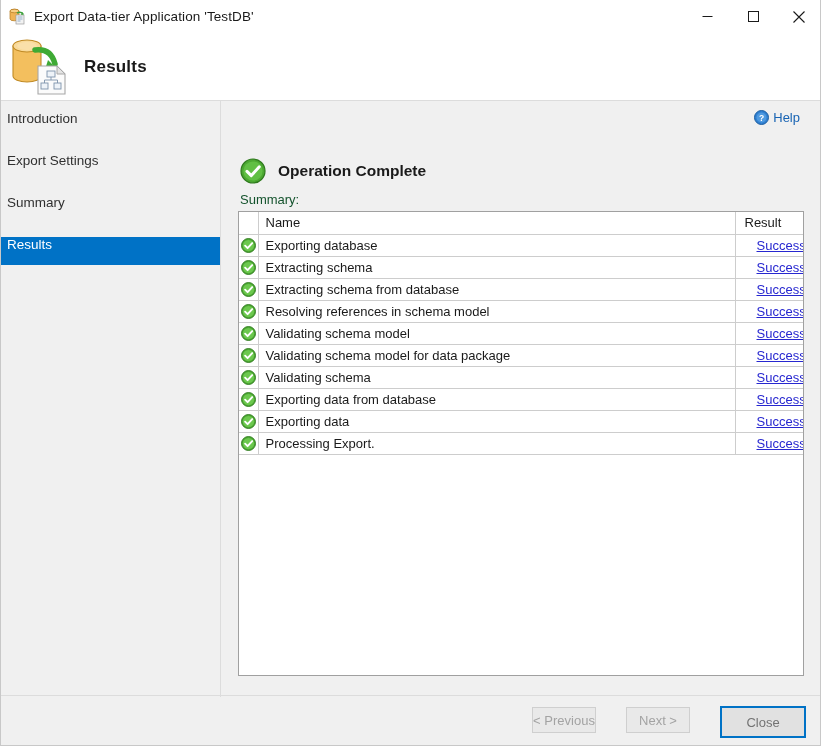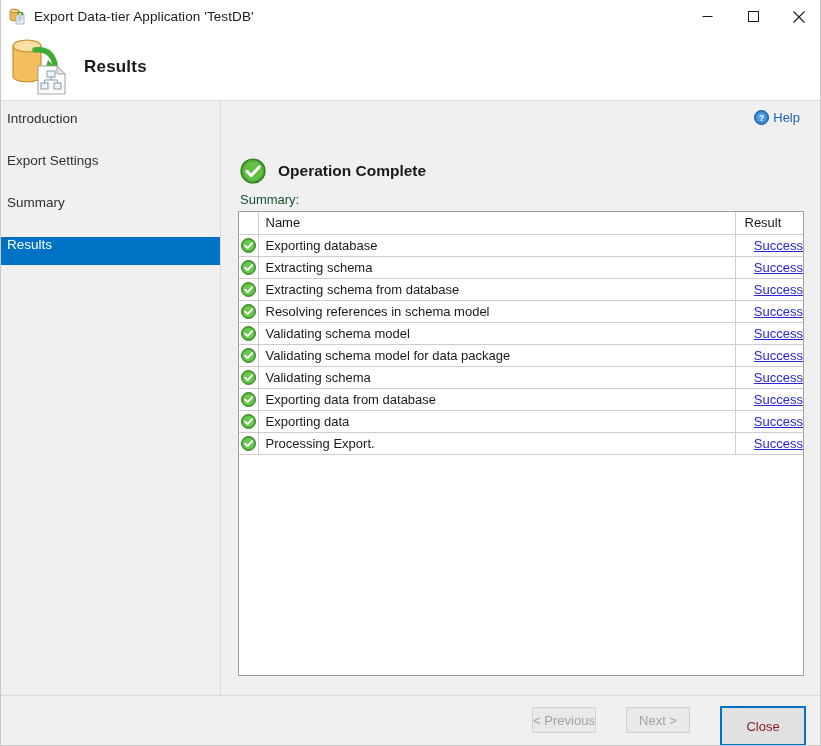--- a/index.html
+++ b/index.html
@@ -160,21 +160,21 @@
     padding: 0 0 0 7px;
     vertical-align: middle;
     background: #ffffff;
   }
   table.grid td.cell-icon {
     width: 19px; padding: 0;
     text-align: center;
     border-right: 1px solid #cdcdcd;
   }
   table.grid td.cell-result {
-    width: 68px; border-right: none; padding-left: 0; text-align: right;
+    width: 68px; border-right: none; padding-left: 21px;
   }
   .row-check { width: 15px; height: 15px; display: inline-block; vertical-align: middle; }
   .result-link {
     color: #2727d0;
     text-decoration: underline;
     font-size: 13px;
     cursor: pointer;
   }
 
   
@@ -203,22 +203,22 @@
     color: #a3a3a3;
     border-color: #cfcfcf;
     background: #e9e9e9;
   }
   #btn-previous { left: 531px; }
   #btn-next     { left: 625px; }
   #btn-close {
     left: 719px;
     border: 2px solid #0072c6;
     background: #e1e1e1;
-    color: #7f1d1d;
-    width: 86px; height: 40px; top: 9px;
+    color: #737373;
+    width: 86px; height: 32px; top: 9px;
   }
 </style>
 </head>
 <body>
 
 <div id="app">
 
   <div class="titlebar">
     <div class="titlebar-icon">
       <svg width="17" height="17" viewBox="0 0 17 17">

